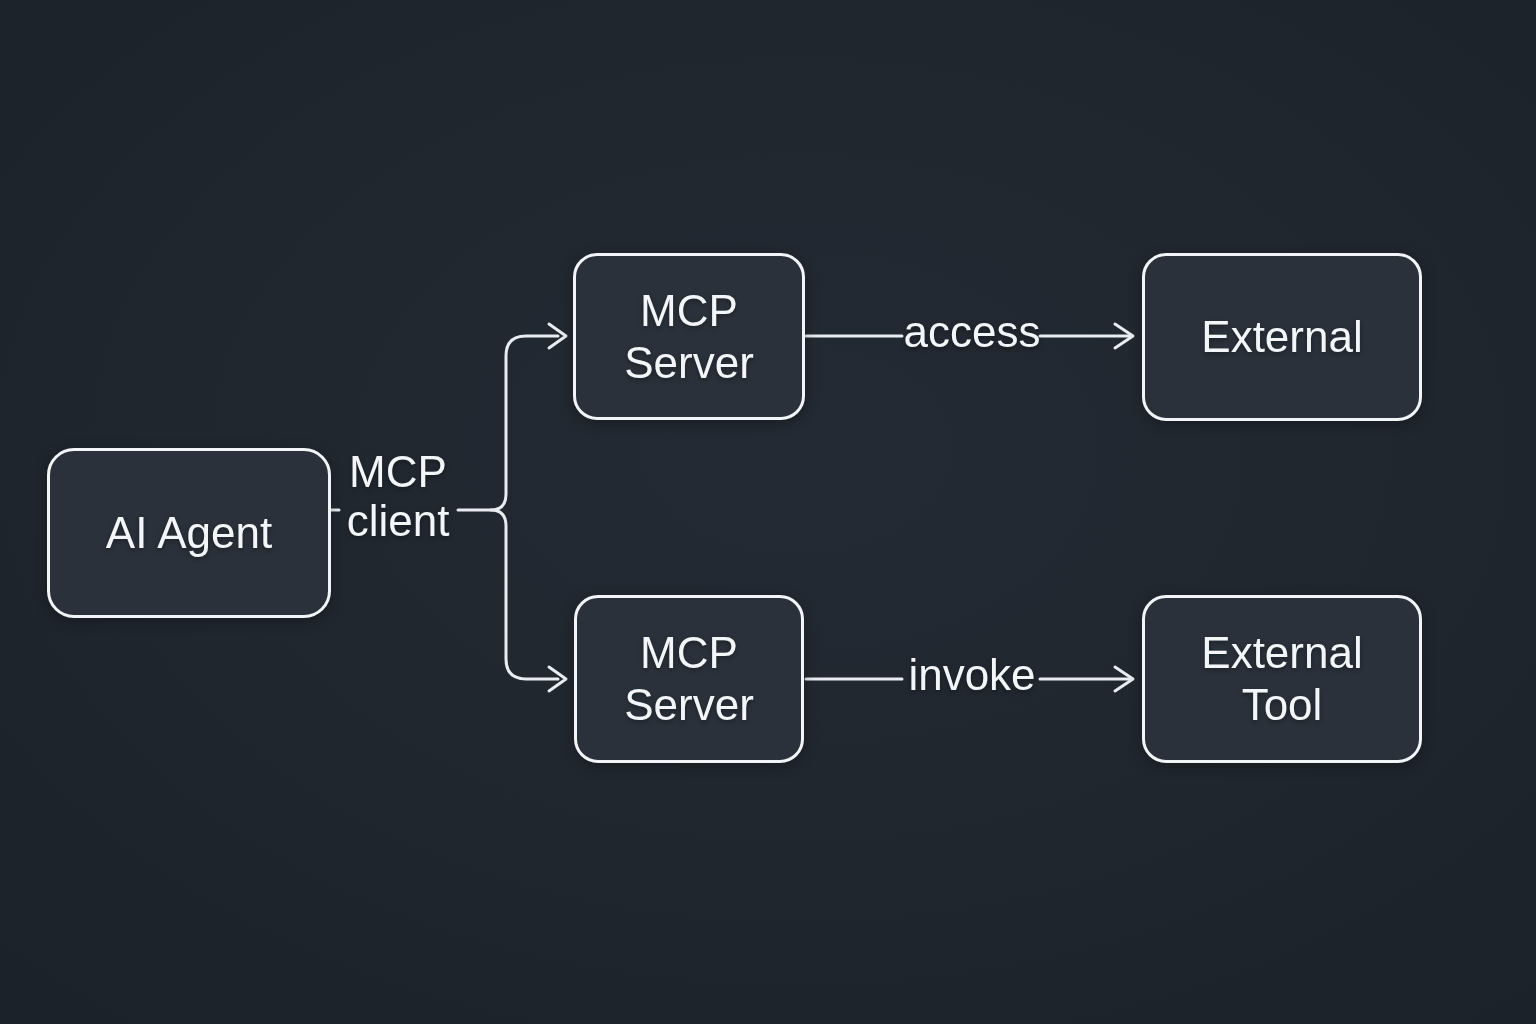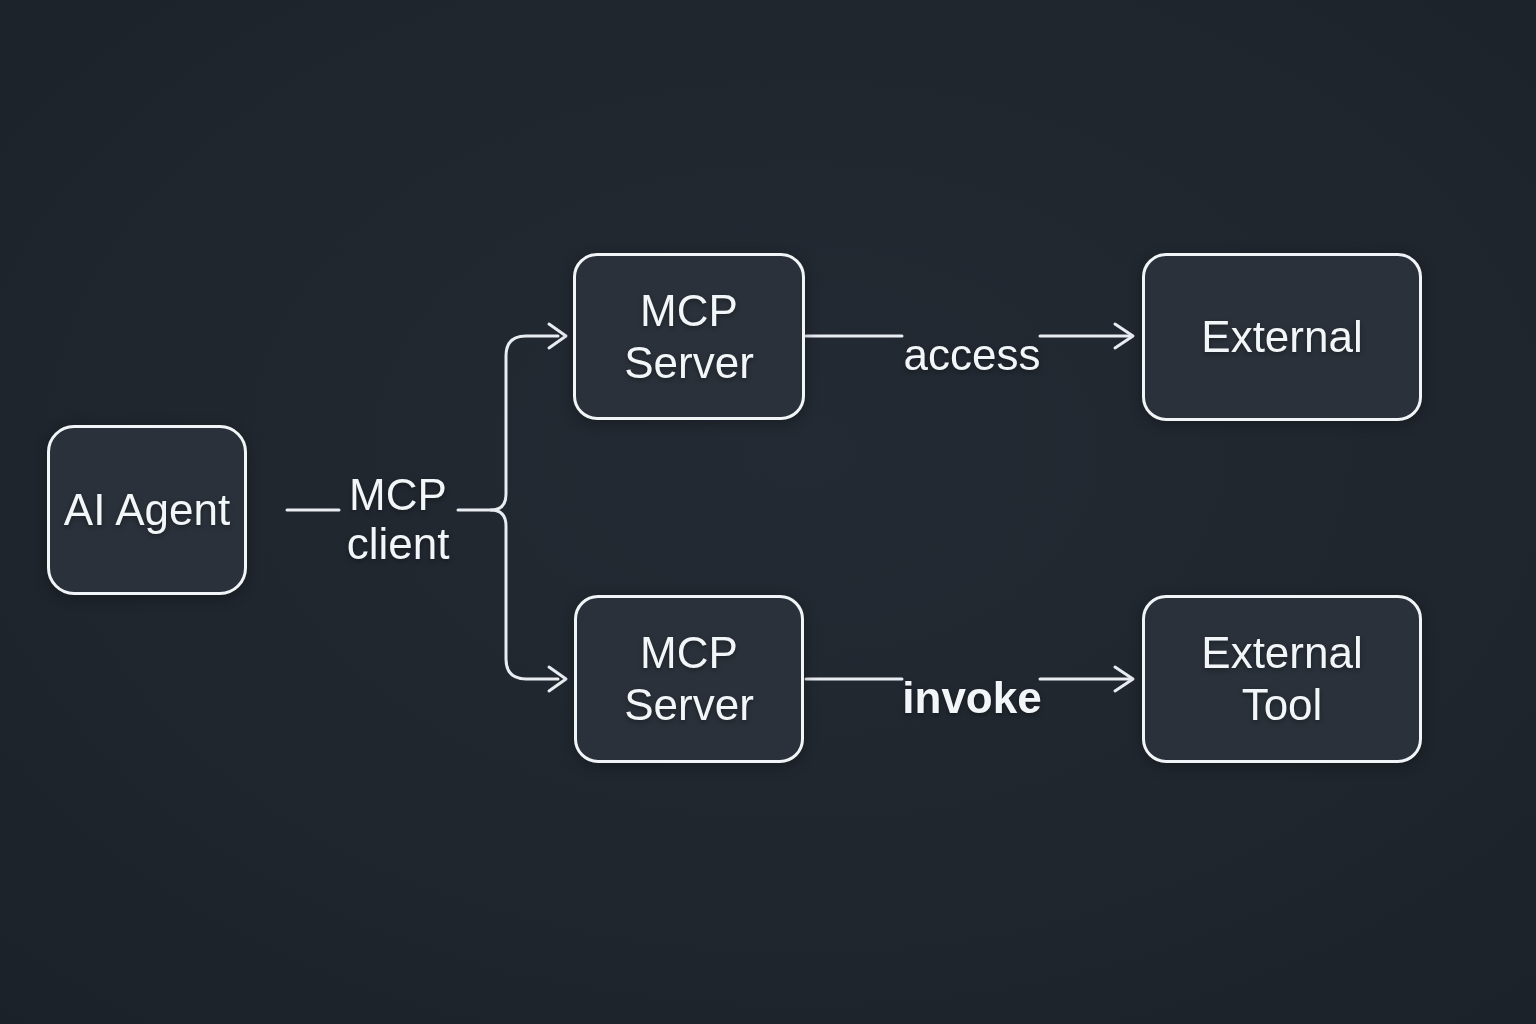--- a/index.html
+++ b/index.html
@@ -42,42 +42,41 @@
     display: flex;
     flex-direction: column;
     align-items: center;
     justify-content: center;
     text-align: center;
     font-size: 44px;
     line-height: 52px;
     box-shadow: 0 3px 14px rgba(0,0,0,0.30);
     text-shadow: 0 2px 5px rgba(0,0,0,0.35);
   }
-  .node-ai-agent        { left: 47px;   top: 425px; width: 200px; height: 170px; border-radius: 27px; }
+  .node-ai-agent        { left: 47px;   top: 448px; width: 284px; height: 170px; border-radius: 27px; }
   .node-mcp-server-top  { left: 573px;  top: 253px; width: 232px; height: 167px; }
   .node-mcp-server-bot  { left: 574px;  top: 595px; width: 230px; height: 168px; }
   .node-ext-resource    { left: 1142px; top: 253px; width: 280px; height: 168px; }
   .node-ext-tool        { left: 1142px; top: 595px; width: 280px; height: 168px; }
 
   .edge-label {
     position: absolute;
     display: flex;
     flex-direction: column;
     align-items: center;
     justify-content: center;
     text-align: center;
     font-size: 44px;
     line-height: 49px;
     text-shadow: 0 2px 5px rgba(0,0,0,0.35);
-    margin-top: 23px;
   }
   .label-mcp-client { left: 298px; top: 448px; width: 200px; height: 95px; }
   .label-mcp-client .line2 { }
   .label-access     { left: 872px; top: 304px; width: 200px; height: 54px; }
-  .label-invoke     { left: 872px; top: 647px; width: 200px; height: 54px; font-weight: bold; }
+  .label-invoke     { left: 872px; top: 647px; width: 200px; height: 54px; }
 </style>
 </head>
 <body>
 
 <div class="stage">
 
   <svg class="connectors" viewBox="0 0 1536 1024" xmlns="http://www.w3.org/2000/svg">
 
     <path d="M287,510 H339"></path>
 

